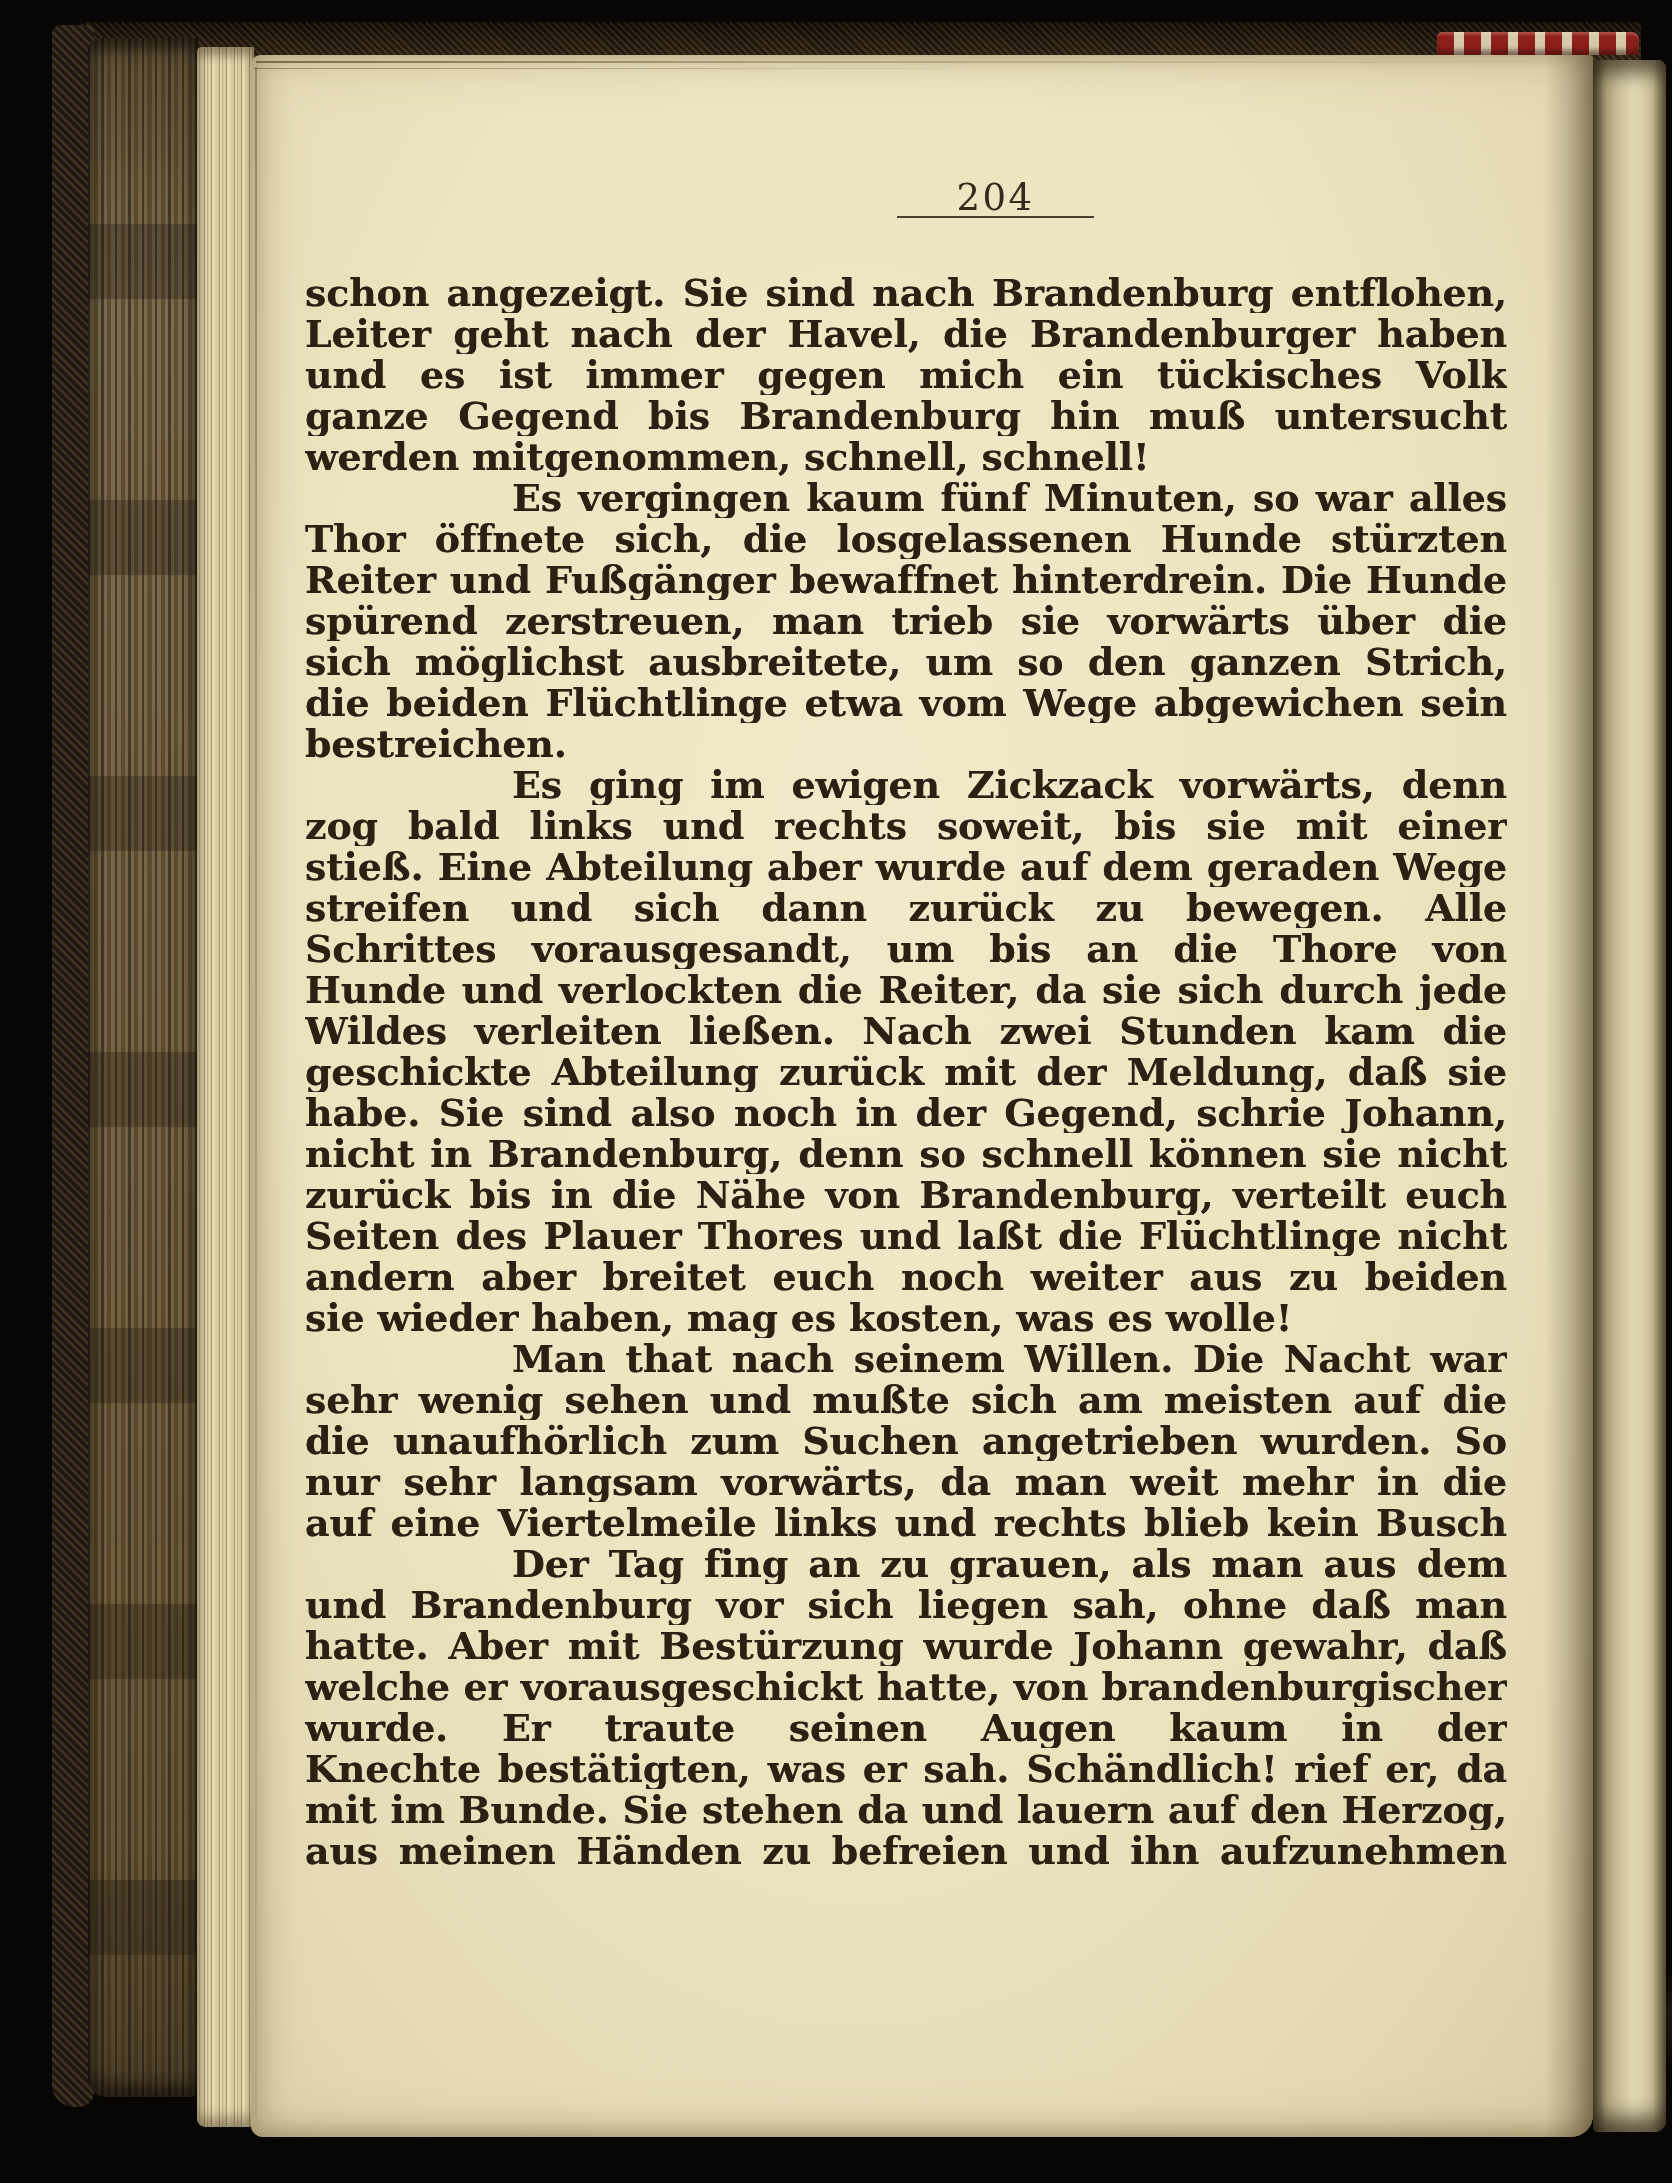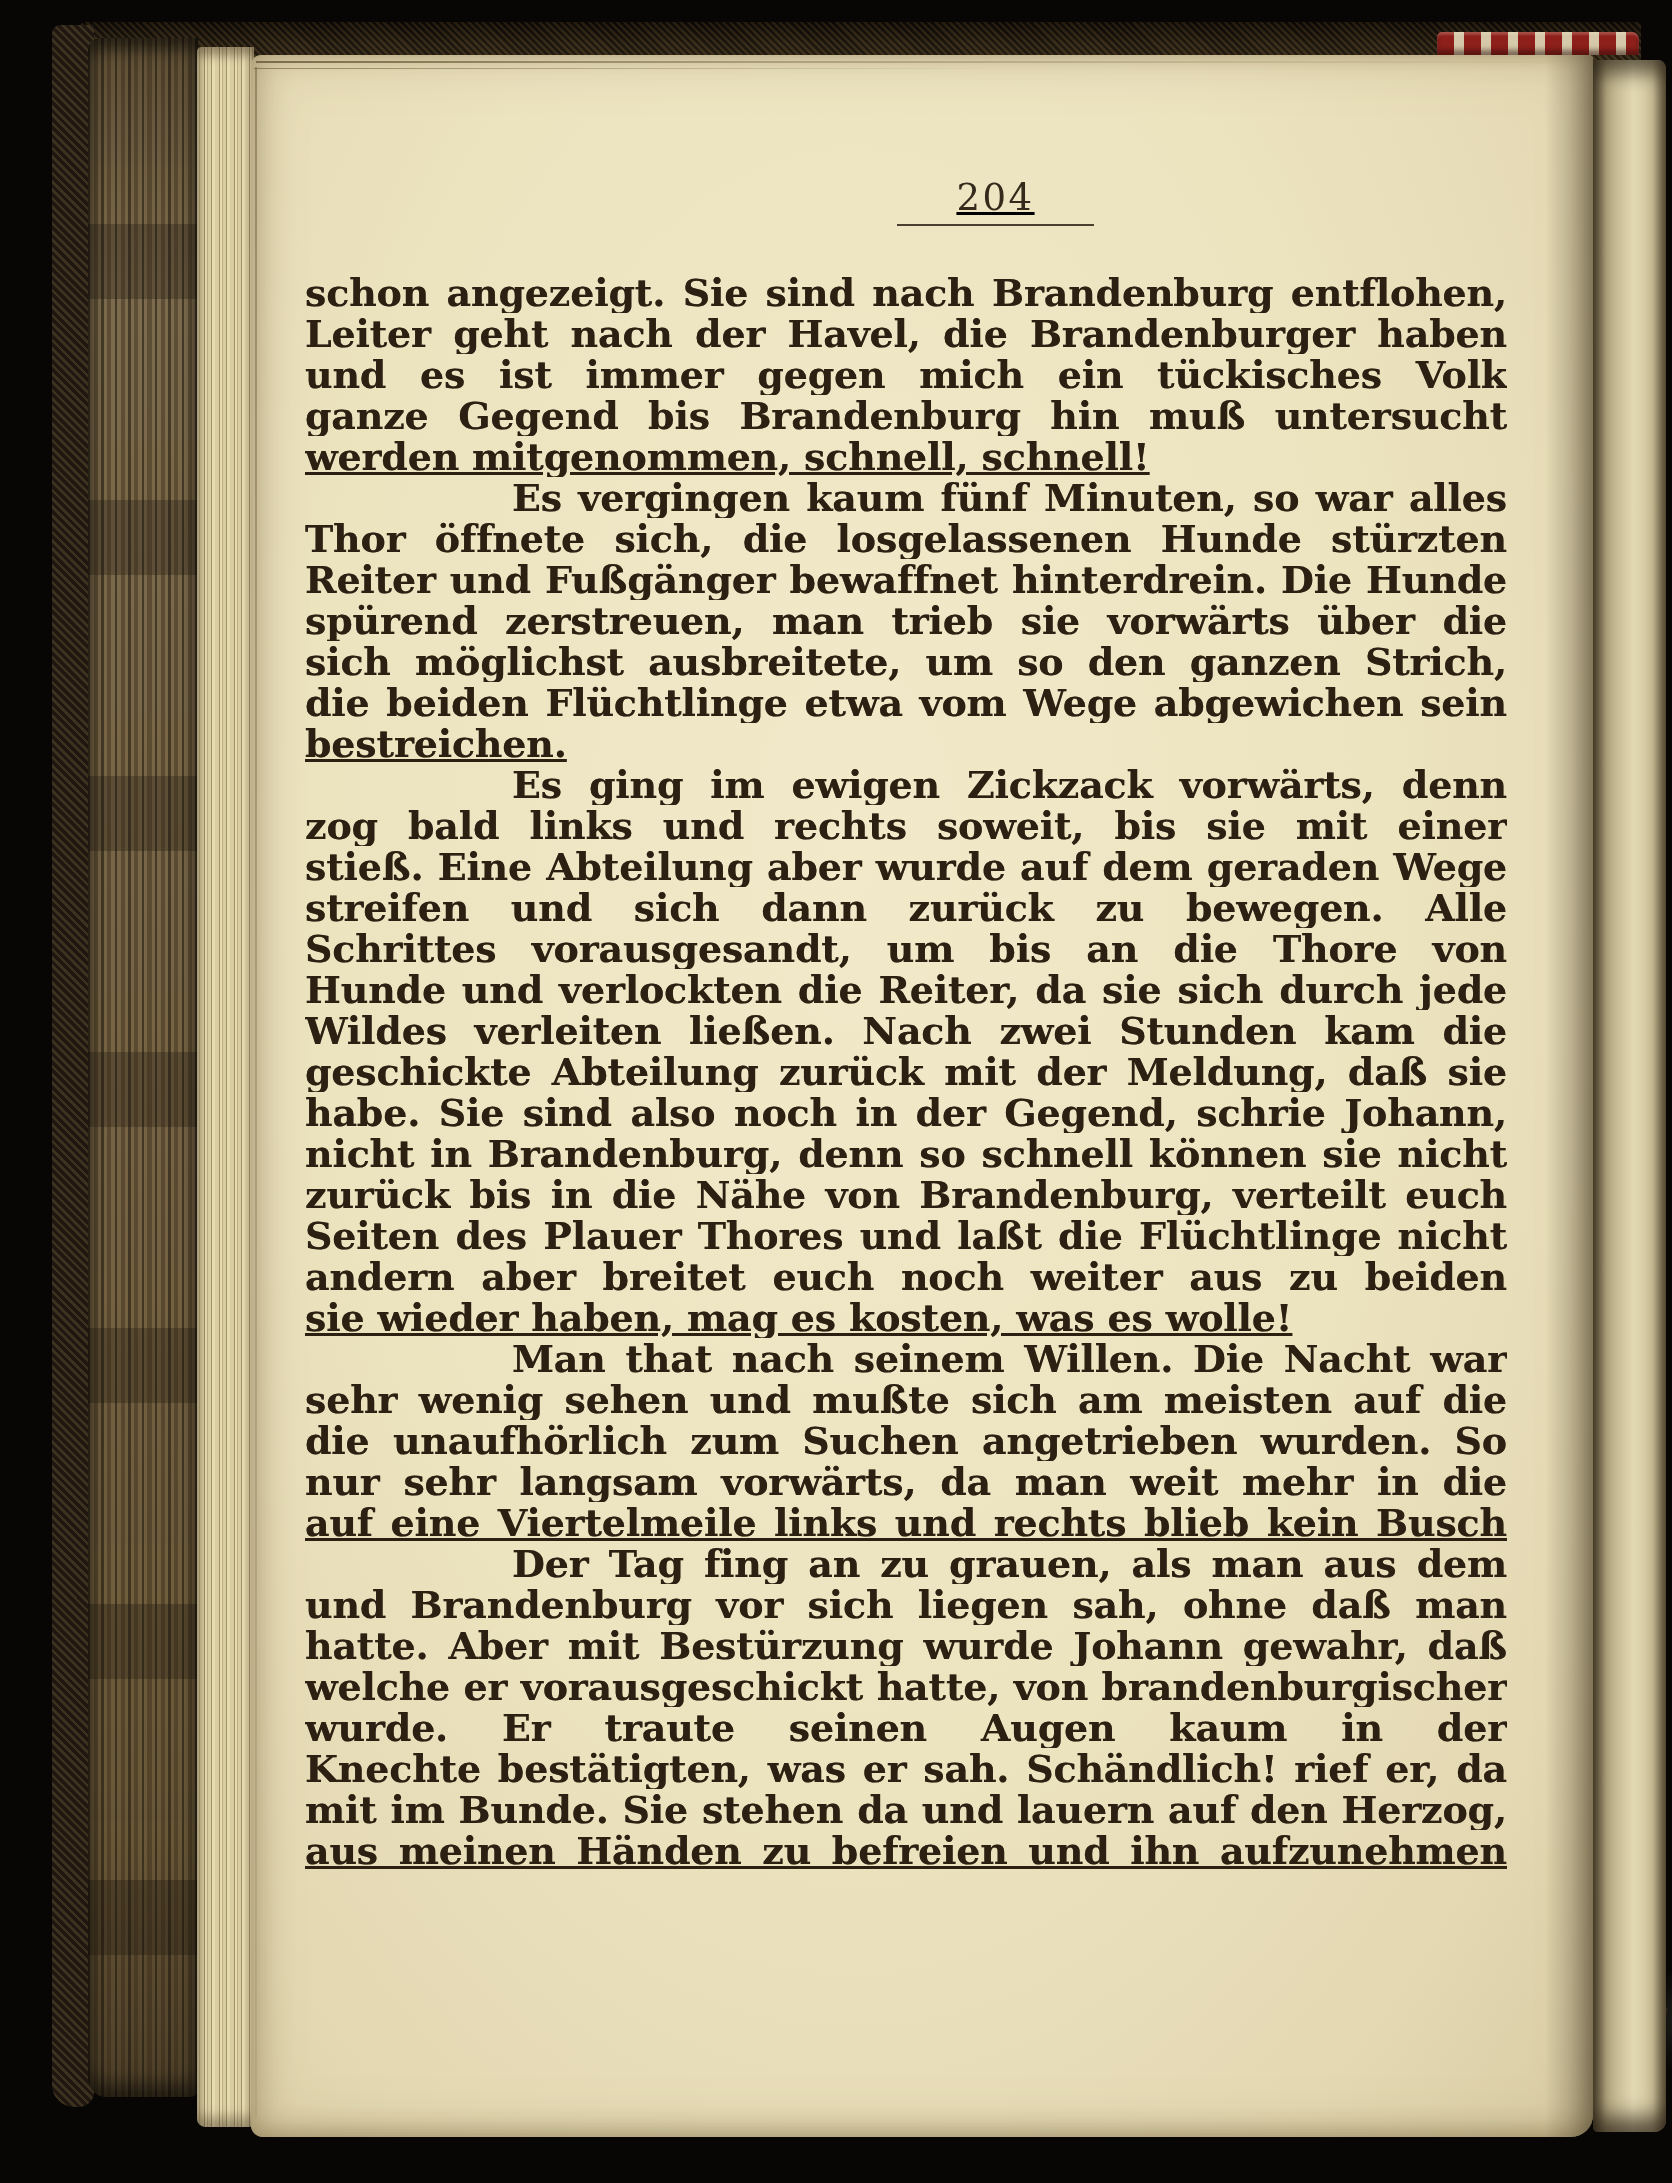--- a/index.html
+++ b/index.html
@@ -101,42 +101,41 @@
       radial-gradient(ellipse at 50% 42%, rgba(80,80,70,.34), rgba(80,80,70,0) 68%);
     filter:blur(1.3px);
     transform:rotate(8deg);
   }
 
   
   .pagenum-wrap{
     position:absolute;top:124px;left:646px;width:197px;
     text-align:center;
     border-bottom:2.5px solid #4a4030;
-    padding-bottom:8px;
-    text-decoration:underline;
+    padding-bottom:0;
   }
   .pagenum{
     font-family:"DejaVu Serif",serif;
     font-size:37px;color:#352b1d;letter-spacing:2.5px;line-height:1;
   }
 
   
   .textblock{position:absolute;left:54px;top:217px;width:1202px;}
   .ln{
     font-family:"DejaVu Serif",serif;
     font-weight:700;
     font-size:38px;
     color:#2b2012;
     height:41px;line-height:41px;
     text-align:justify;text-align-last:justify;
     letter-spacing:-0.2px;
     overflow:hidden;
     text-shadow:0 0 0.5px rgba(43,32,18,.55);
   }
-  .ln.end{text-align-last:left;text-decoration:underline;}
+  .ln.end{text-align-last:left;}
   .ln.ind{text-indent:207px;}
 </style>
 </head>
 <body>
 
 <div class="book">
   <div class="cover-top"></div>
   <div class="spine"></div>
   <div class="fore-edge"></div>
   <div class="page-stack"></div>

